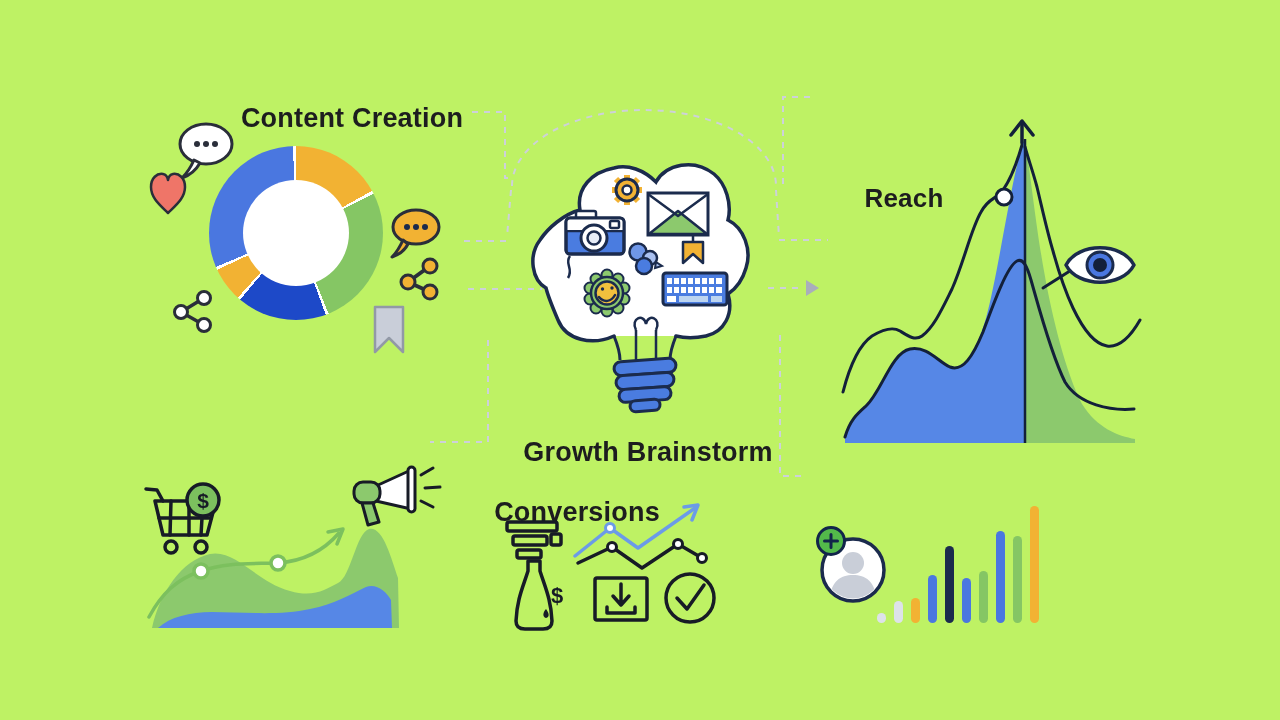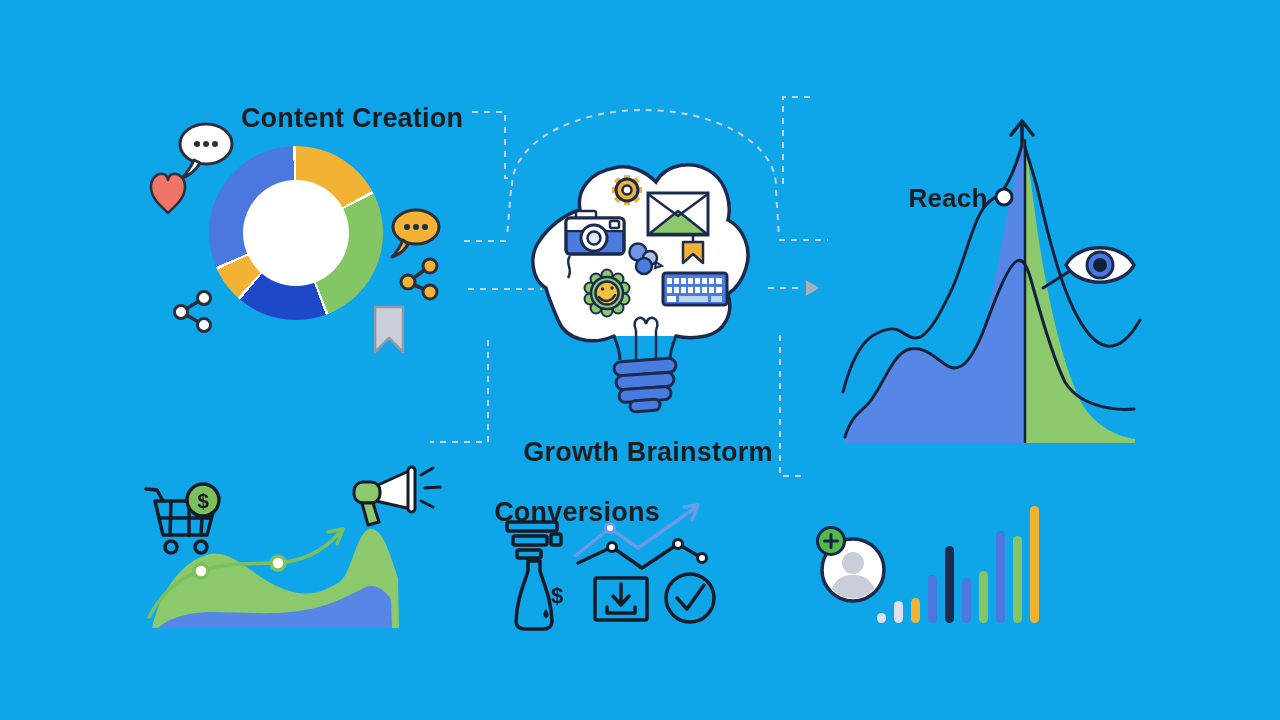--- a/index.html
+++ b/index.html
@@ -1,16 +1,16 @@
 <!DOCTYPE html>
 <html><head>
 <meta charset="utf-8">
 <style>
   html,body{margin:0;padding:0;background:#ffffff;}
-  #canvas{position:relative;width:1280px;height:720px;background:#0ea5e9;overflow:hidden;
+  #canvas{position:relative;width:1280px;height:720px;background:#bef264;overflow:hidden;
           font-family:"Liberation Sans",sans-serif;}
   .abs{position:absolute;}
   .title{position:absolute;transform:translateX(-50%);font-weight:700;font-size:27px;
          color:#1d1d1f;letter-spacing:.2px;white-space:nowrap;line-height:1;}
   .title.small{font-size:26px;}
   #donut{position:absolute;left:209px;top:146px;width:174px;height:174px;border-radius:50%;}
   #donut-hole{position:absolute;left:243px;top:180px;width:106px;height:106px;
               border-radius:50%;background:#ffffff;}
   #ug-bars{position:absolute;left:877px;top:503px;width:170px;height:120px;
            display:flex;align-items:flex-end;gap:8px;}
@@ -31,21 +31,21 @@
       <path d="M511,190 L507,237 M464,241 H507"></path>
       <path d="M468,289 H542"></path>
       <path d="M768,288 H804"></path>
       <path d="M780,335 V476 H806"></path>
       <path d="M488,340 V442 H430"></path>
     </g>
     <path d="M806,280 L819,288 L806,296 Z" fill="#a9aebc"></path>
   </svg>
 
   <h2 class="title" style="left:352px;top:83px">Content Creation</h2>
-  <h2 class="title small" style="left:948px;top:163px">Reach</h2>
+  <h2 class="title small" style="left:904px;top:163px">Reach</h2>
   <h2 class="title" style="left:648px;top:417px">Growth Brainstorm</h2>
   <h2 class="title" style="left:577px;top:477px">Conversions</h2>
 
   <div id="donut" style="background: conic-gradient(rgb(242, 178, 51) 0deg, rgb(242, 178, 51) 61deg, rgb(255, 255, 255) 61deg, rgb(255, 255, 255) 63deg, rgb(133, 198, 100) 63deg, rgb(133, 198, 100) 158deg, rgb(255, 255, 255) 158deg, rgb(255, 255, 255) 160deg, rgb(29, 73, 200) 160deg, rgb(29, 73, 200) 220deg, rgb(255, 255, 255) 220deg, rgb(255, 255, 255) 222deg, rgb(242, 178, 51) 222deg, rgb(242, 178, 51) 245deg, rgb(255, 255, 255) 245deg, rgb(255, 255, 255) 247deg, rgb(74, 119, 224) 247deg, rgb(74, 119, 224) 358deg, rgb(255, 255, 255) 358deg, rgb(255, 255, 255) 360deg);"></div>
   <div id="donut-hole"></div>
 
   <svg class="abs" style="left:140px;top:110px" width="320" height="250" viewBox="0 0 320 250">
 
     <g>
       <ellipse cx="66" cy="34" rx="26" ry="20" fill="#ffffff" stroke="#2a2e3a" stroke-width="3"></ellipse>

